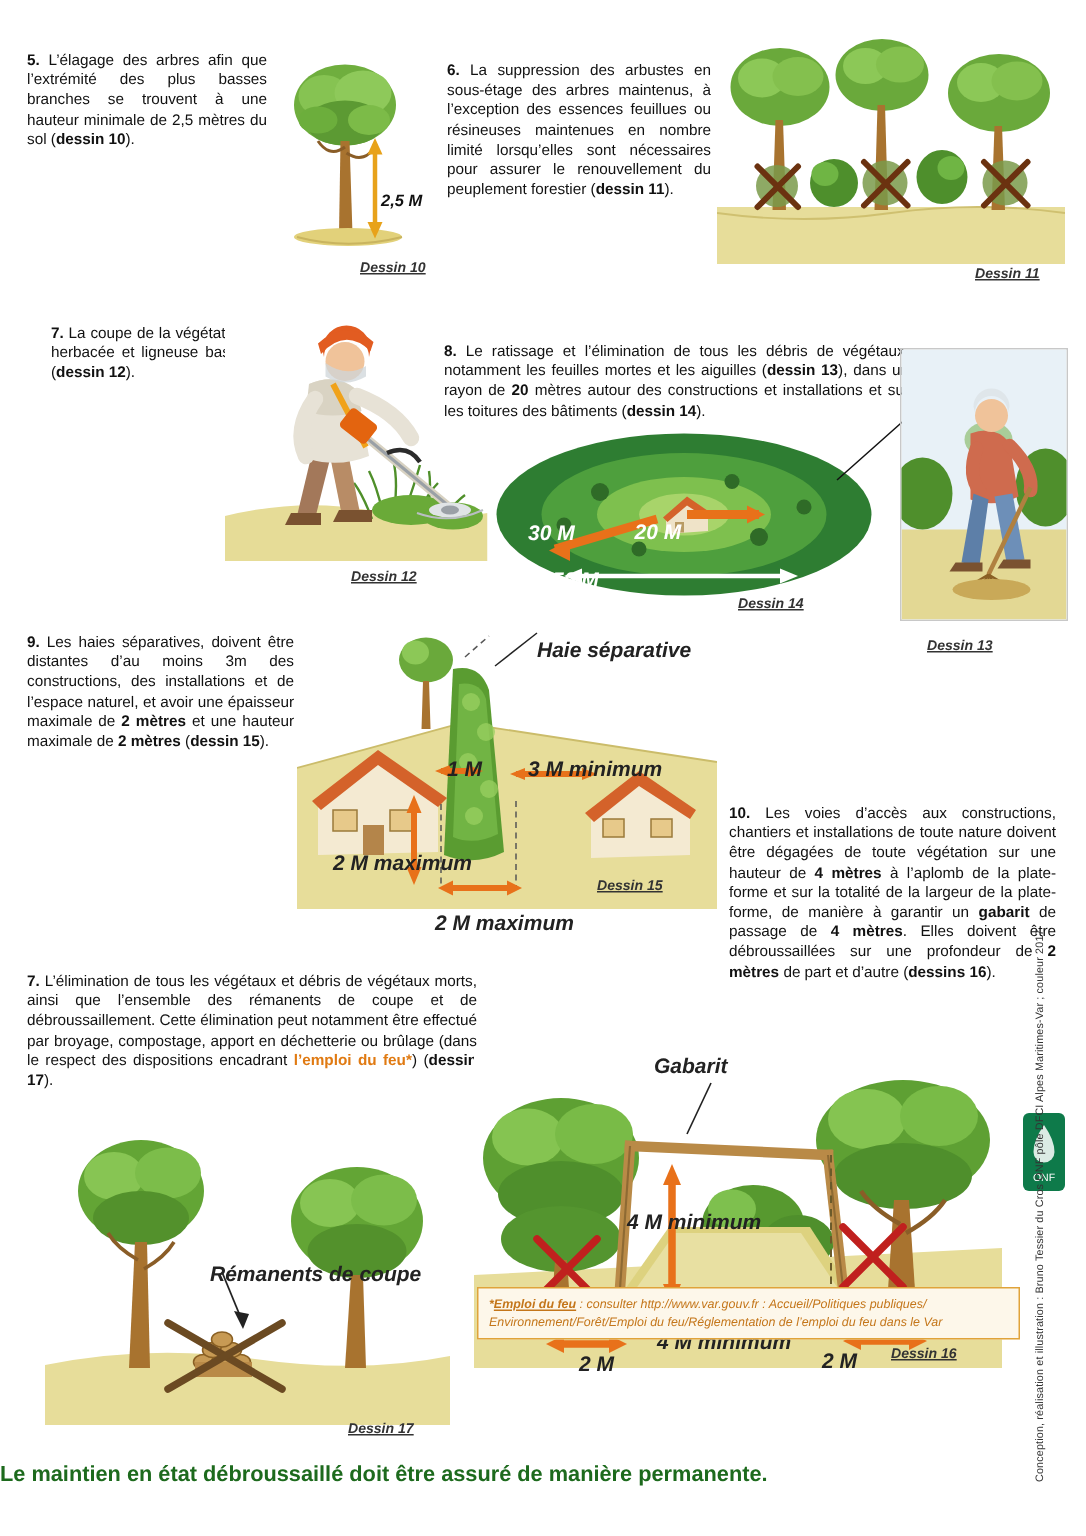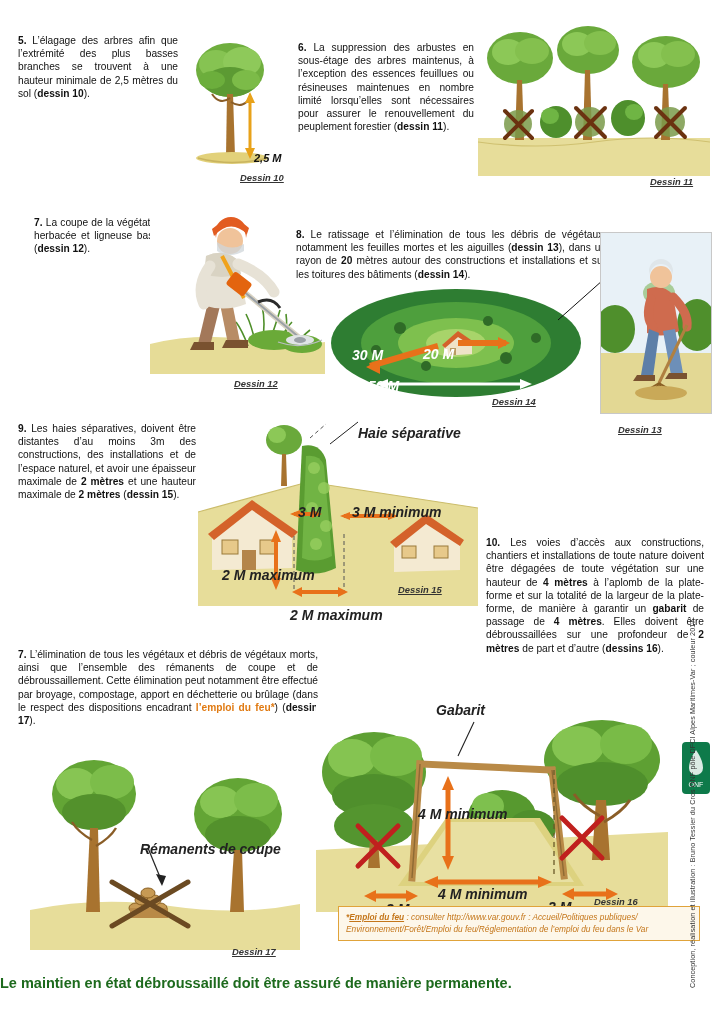--- a/index.html
+++ b/index.html
@@ -105,21 +105,21 @@
       <path d="M45 78 C 54 84, 60 80, 64 74" stroke="#8a5d27" stroke-width="2" fill="none"></path>
 
       <ellipse cx="46" cy="134" rx="36" ry="6" fill="#e2d17a"></ellipse>
       <path d="M12 134 q34 9 70 0" stroke="#c9b45f" stroke-width="1.4" fill="none"></path>
 
       <line x1="64" y1="72" x2="64" y2="131" stroke="#e8a21a" stroke-width="3"></line>
       <polygon points="64,68 59,79 69,79" fill="#e8a21a"></polygon>
       <polygon points="64,135 59,124 69,124" fill="#e8a21a"></polygon>
     </svg>
   </div>
-  <div class="abs lbl-italic" style="left:254px; top:128px; font-size:11px; color:#111;margin-top:24px;">2,5 M</div>
+  <div class="abs lbl-italic" style="left:254px; top:128px; font-size:11px; color:#111;">2,5 M</div>
   <div class="abs caption" style="left:240px; top:172px;">Dessin 10</div>
 
   <div class="abs txt" style="left:298px; top:41px; width:176px;">
     <span class="num">6.</span>
     <span>
       La suppression des arbustes en sous-étage des arbres maintenus, à l’exception des essences feuillues ou résineuses maintenues en nombre limité lorsqu’elles sont nécessaires pour assurer le renouvellement du peuplement forestier (<span class="b">dessin 11</span>).
     </span>
   </div>
 
   <div class="abs" style="left:478px; top:18px; width:232px; height:158px;">
@@ -401,21 +401,21 @@
       <g>
         <line x1="98" y1="176" x2="146" y2="176" stroke="#e8711a" stroke-width="4"></line>
         <polygon points="94,176 104,171 104,181" fill="#e8711a"></polygon>
         <polygon points="150,176 140,171 140,181" fill="#e8711a"></polygon>
       </g>
 
       <path d="M160 6 L132 28" stroke="#222" stroke-width="1" fill="none"></path>
     </svg>
   </div>
   <div class="abs lbl-italic" style="left:358px; top:425px; font-style:italic;">Haie séparative</div>
-  <div class="abs lbl-italic" style="left:298px; top:504px;">3 M</div>
+  <div class="abs lbl-italic" style="left:298px; top:504px;">1 M</div>
   <div class="abs lbl-italic" style="left:352px; top:504px;">3 M minimum</div>
   <div class="abs lbl-italic" style="left:222px; top:567px;">2 M maximum</div>
   <div class="abs lbl-italic" style="left:290px; top:607px;">2 M maximum</div>
   <div class="abs caption" style="left:398px; top:584px;">Dessin 15</div>
 
   <div class="abs txt" style="left:486px; top:536px; width:218px;">
     <span class="num">10.</span>
     <span>
       Les voies d’accès aux constructions, chantiers et installations de toute nature doivent être dégagées de toute végétation sur une hauteur de <span class="b">4 mètres</span> à l’aplomb de la plate-forme et sur la totalité de la largeur de la plate-forme, de manière à garantir un <span class="b">gabarit</span> de passage de <span class="b">4 mètres</span>. Elles doivent être débroussaillées sur une profondeur de <span class="b">2 mètres</span> de part et d’autre (<span class="b">dessins 16</span>).
     </span>
@@ -557,21 +557,21 @@
       <path d="M158 22 L142 56" stroke="#222" stroke-width="1.1" fill="none"></path>
     </svg>
   </div>
   <div class="abs lbl-italic" style="left:436px; top:702px;">Gabarit</div>
   <div class="abs lbl-italic" style="left:418px; top:806px;">4 M minimum</div>
   <div class="abs lbl-italic" style="left:438px; top:886px;">4 M minimum</div>
   <div class="abs lbl-italic" style="left:386px; top:901px;">2 M</div>
   <div class="abs lbl-italic" style="left:548px; top:899px;">2 M</div>
   <div class="abs caption" style="left:594px; top:896px;">Dessin 16</div>
 
-  <div class="abs note-box" style="left:318px; top:906px; width:346px;margin-left:20px;">
+  <div class="abs note-box" style="left:318px; top:858px; width:346px;">
     <span class="star">*</span><span class="b ul">Emploi du feu</span><span> : consulter http://www.var.gouv.fr : Accueil/Politiques publiques/ Environnement/Forêt/Emploi du feu/Réglementation de l’emploi du feu dans le Var</span>
   </div>
 
   <div class="abs" style="left:682px; top:742px; width:28px; height:52px;">
     <svg width="28" height="52" viewBox="0 0 28 52">
       <rect x="0" y="0" width="28" height="52" rx="4" fill="#0e7a4a"></rect>
       <path d="M14 8 q7 10 7 18 a7 7 0 0 1 -14 0 q0 -8 7 -18 Z" fill="#ffffff" opacity="0.85"></path>
       <text x="14" y="45" font-size="7" fill="#ffffff" text-anchor="middle" font-family="Liberation Sans, sans-serif">ONF</text>
     </svg>
   </div>

